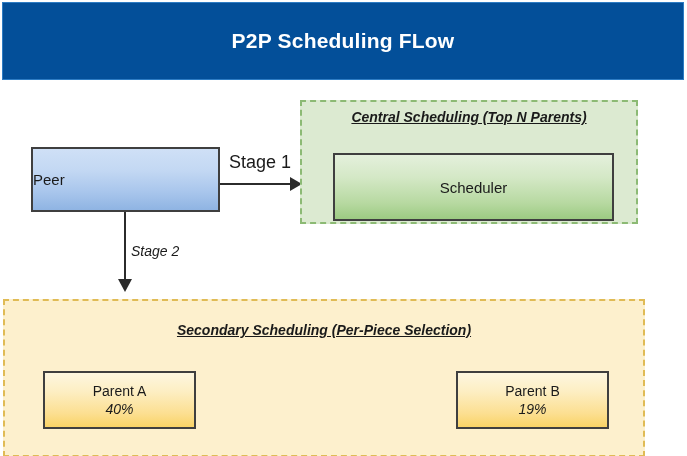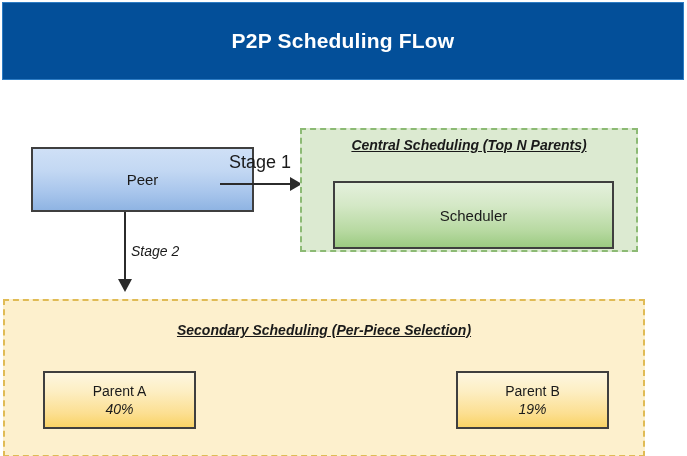--- a/index.html
+++ b/index.html
@@ -38,28 +38,28 @@
     font-weight: bold;
     letter-spacing: 0.2px;
     text-align: center;
   }
 
   
   .peer-box {
     position: absolute;
     left: 31px;
     top: 147px;
-    width: 223px;
+    width: 189px;
     height: 65px;
     box-sizing: border-box;
     border: 2px solid #3f3f3f;
     background: linear-gradient(to bottom, #cfe0f6 0%, #c3d8f3 35%, #a9c6ec 70%, #8fb4e3 100%);
     display: flex;
     align-items: center;
-    justify-content: center;
+    justify-content: flex-start;
   }
   .peer-label {
     font-size: 15px;
     color: #1a1a1a;
   }
 
   
   .stage1-line {
     position: absolute;
     left: 220px;
@@ -113,21 +113,21 @@
     font-size: 14px;
     font-style: italic;
     color: #1a1a1a;
     white-space: nowrap;
   }
 
   
   .central-group {
     position: absolute;
     left: 300px;
-    top: 128px;
+    top: 100px;
     width: 338px;
     height: 124px;
     box-sizing: border-box;
     background: #dcead1;
     border: 2px dashed #8cba74;
   }
   .central-title {
     position: absolute;
     left: 0;
     top: 7px;

